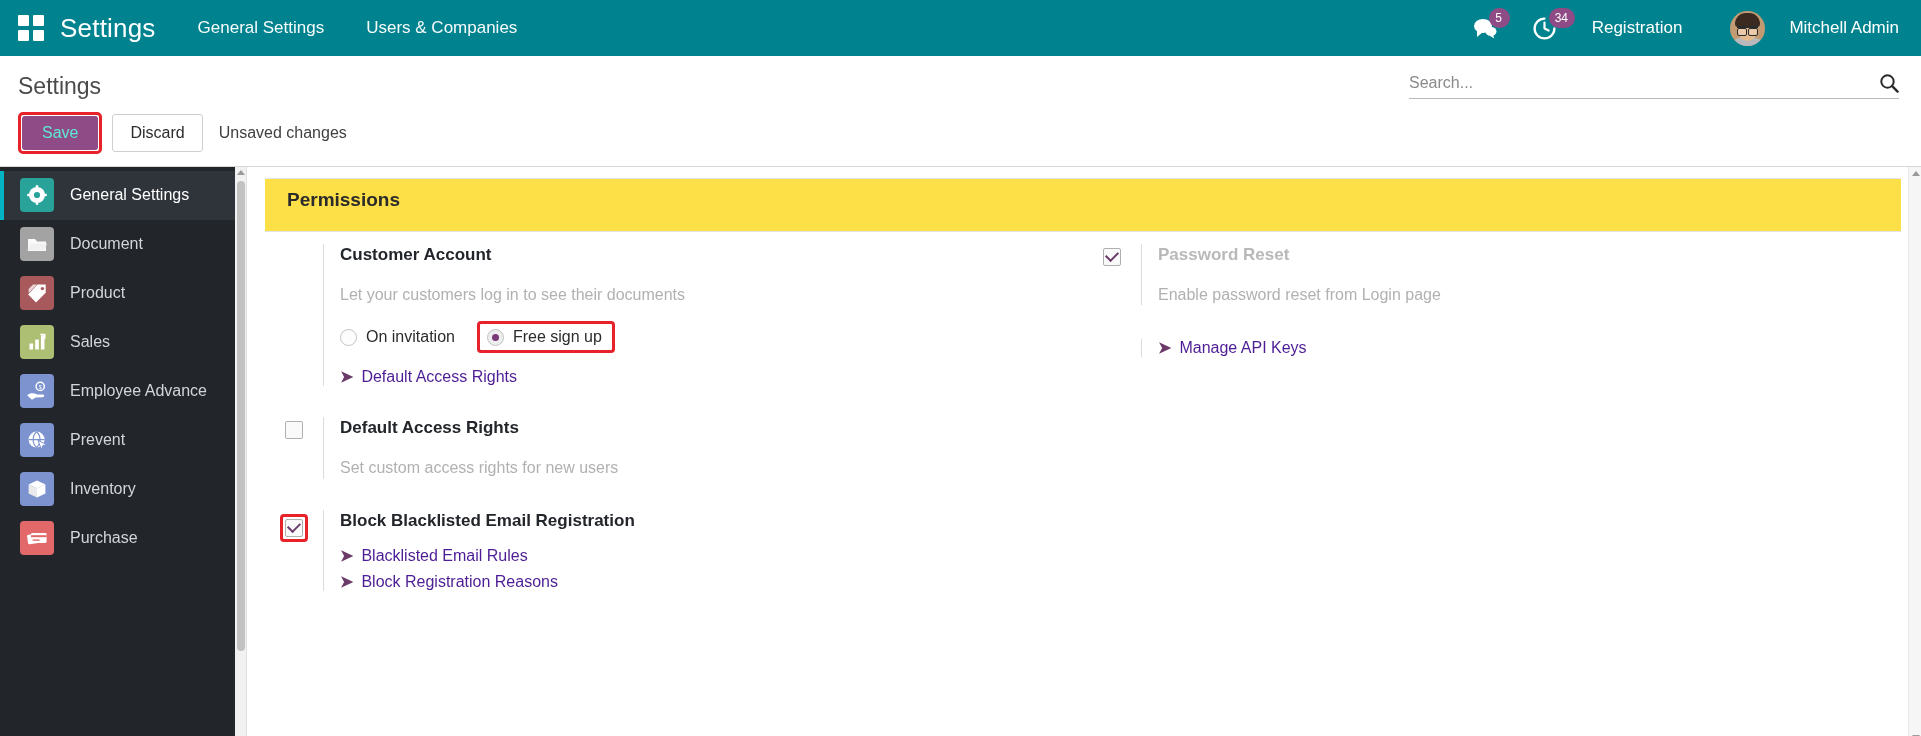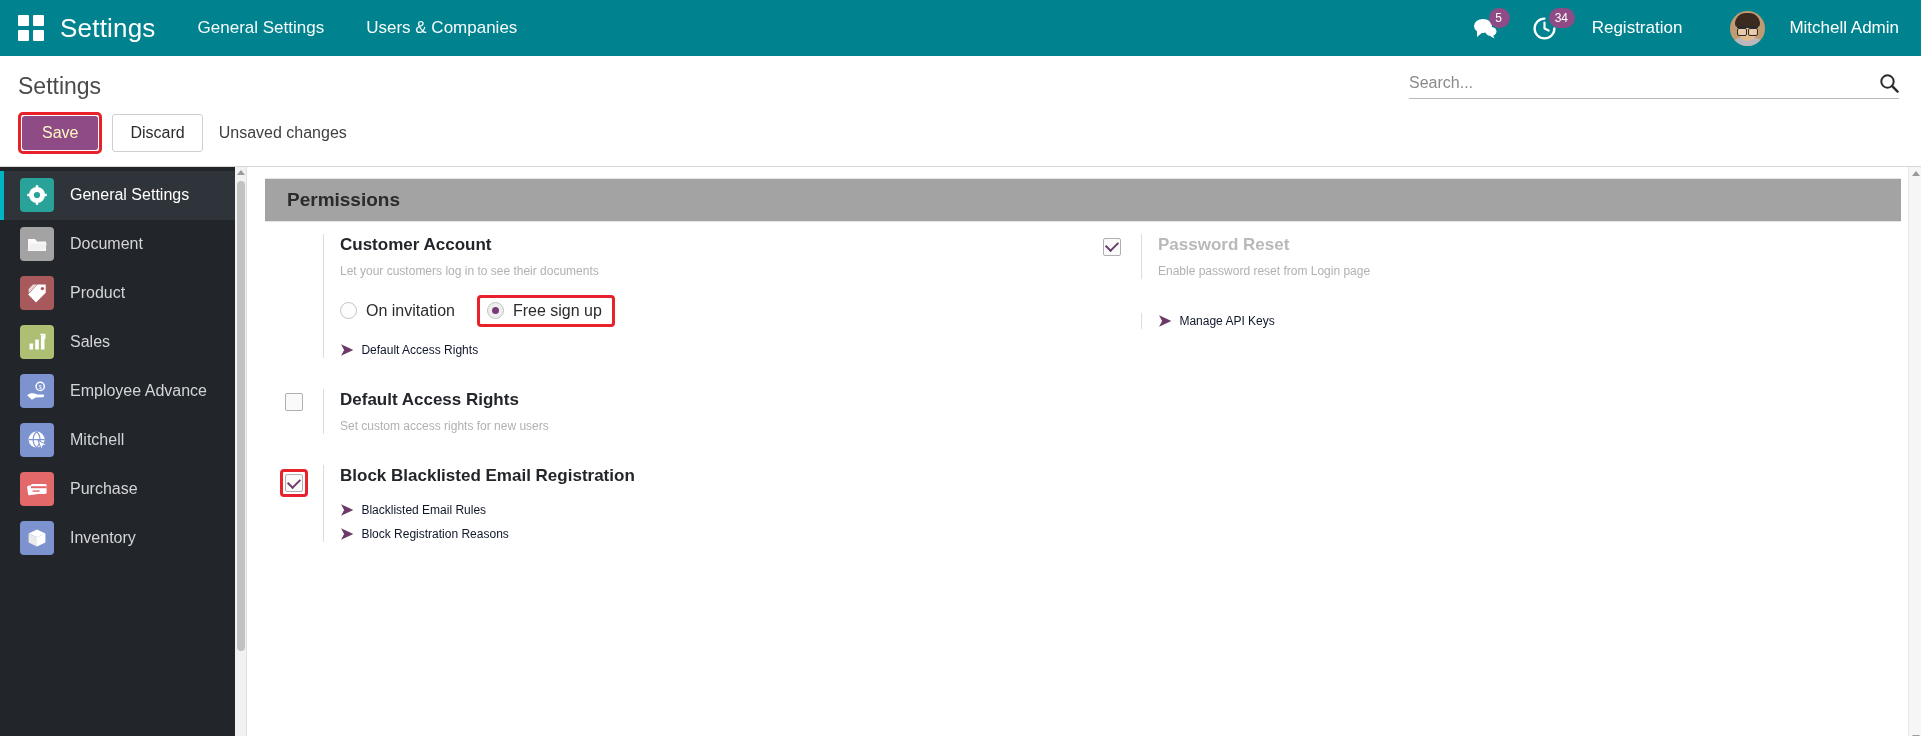--- a/index.html
+++ b/index.html
@@ -147,21 +147,21 @@
   }
   #save-wrap {
     border: 3px solid #e8222a;
     border-radius: 5px;
     padding: 1px;
     display: inline-flex;
     margin-right: 10px;
   }
   #save-button {
     background: #8e4b86;
-    color: #fef9c3;
+    color: #5eead4;
     border: none;
     font-size: 16px;
     font-family: "Liberation Sans", sans-serif;
     padding: 6px 20px;
     border-radius: 3px;
     cursor: pointer;
     line-height: 1.35;
   }
   #discard-button {
     background: #ffffff;
@@ -246,27 +246,27 @@
   #settings-content {
     flex: 1;
     background: #ffffff;
     overflow: hidden;
     position: relative;
     padding-top: 11px;
   }
   #content-inner { padding: 0 20px 0 18px; }
 
   .section-header {
-    background: #a3a3a3;
+    background: #fde047;
     border-top: 1px solid #e2e5e8;
     border-bottom: 1px solid #e2e5e8;
     font-size: 19px;
     font-weight: bold;
     color: #2b2b2b;
-    padding: 10px 0 10px 22px;
+    padding: 10px 0 20px 22px;
   }
 
   .settings-grid {
     display: flex;
     padding-top: 12px;
   }
   .settings-col { width: 50%; }
 
   .setting-row {
     display: flex;
@@ -303,21 +303,21 @@
   .cb-hl {
     border: 3px solid #e8222a;
     border-radius: 4px;
     padding: 2px;
     display: inline-flex;
     background: #fff;
   }
   .setting-text { flex: 1; border-left: 1px solid #dcdcdc; padding-left: 16px; }
   .s-title { font-size: 17px; font-weight: bold; color: #22252a; line-height: 1.3; }
   .s-title.muted { color: #b9b9b9; }
-  .s-desc { font-size: 12px; color: #b1b1b1; margin-top: 7px; line-height: 1.35; }
+  .s-desc { font-size: 16px; color: #b1b1b1; margin-top: 18px; line-height: 1.35; }
 
   .radio-row { display: flex; align-items: center; margin-top: 16px; gap: 0; }
   .radio-opt { display: flex; align-items: center; gap: 9px; cursor: pointer; font-size: 16px; color: #2b2b2b; }
   .radio {
     width: 17px; height: 17px; border-radius: 50%;
     border: 1px solid #c2c2c2; background: #fdfdfd;
     display: flex; align-items: center; justify-content: center;
     flex: none;
   }
   .radio.on { background: #eeeeee; }
@@ -326,21 +326,21 @@
     border: 3px solid #e8222a;
     border-radius: 4px;
     padding: 4px 10px 4px 7px;
     margin-left: 22px;
     display: inline-flex;
     align-items: center;
     background: #fff;
   }
   .link-row { display: flex; align-items: center; gap: 8px; margin-top: 15px; cursor: pointer; }
   .link-row .arrow { color: #6b3a69; font-size: 16px; line-height: 1; font-weight: bold; }
-  .link-row .ltext { color: #0f172a; font-size: 12px; }
+  .link-row .ltext { color: #4c1d95; font-size: 16px; }
   .link-row.tight { margin-top: 8px; }
 
   #vscroll-right {
     position: absolute; top: 0; right: 0; width: 13px; height: 100%;
     background: #f6f6f6; border-left: 1px solid #e6e6e6;
   }
   #vscroll-right .arrow-up {
     position: absolute; top: 4px; left: 3px;
     width: 0; height: 0;
     border-left: 4px solid transparent;
@@ -496,44 +496,44 @@
     </div>
 
     <div class="side-item">
       <span class="app-icon" style="background:#7c93cf">
         <svg width="21" height="21" viewBox="0 0 21 21">
           <circle cx="9.6" cy="9.6" r="8" fill="#ffffff"></circle>
           <path d="M1.6 9.6 h16 M9.6 1.6 a11 11 0 0 1 0 16 a11 11 0 0 1 0 -16" fill="none" stroke="#7c93cf" stroke-width="1.2"></path>
           <path d="M11 10.4 L19.6 14.6 L15.8 15.6 L14.4 19.6 Z" fill="#ffffff" stroke="#7c93cf" stroke-width="1"></path>
         </svg>
       </span>
-      <span class="side-label">Mitchell</span>
+      <span class="side-label">Prevent</span>
+    </div>
+
+    <div class="side-item">
+      <span class="app-icon" style="background:#7c93cf">
+        <svg width="20" height="20" viewBox="0 0 20 20">
+          <path d="M10 1.6 L18.4 5.4 L10 9.2 L1.6 5.4 Z" fill="#ffffff"></path>
+          <path d="M1.6 5.4 L10 9.2 V18.4 L1.6 14.6 Z" fill="#eaeaea"></path>
+          <path d="M18.4 5.4 L10 9.2 V18.4 L18.4 14.6 Z" fill="#ffffff"></path>
+        </svg>
+      </span>
+      <span class="side-label">Inventory</span>
     </div>
 
     <div class="side-item">
       <span class="app-icon" style="background:#e2686a">
         <svg width="22" height="18" viewBox="0 0 22 18">
           <rect x="1.5" y="4.8" width="15" height="9.6" rx="1.4" fill="#ffffff" transform="rotate(-8 9 9.6)"></rect>
           <rect x="5" y="4" width="15.6" height="10" rx="1.4" fill="#ffffff"></rect>
           <rect x="5" y="6.2" width="15.6" height="2" fill="#e2686a"></rect>
           <rect x="6.6" y="10.4" width="7" height="1.4" fill="#e2686a"></rect>
         </svg>
       </span>
       <span class="side-label">Purchase</span>
-    </div>
-
-    <div class="side-item">
-      <span class="app-icon" style="background:#7c93cf">
-        <svg width="20" height="20" viewBox="0 0 20 20">
-          <path d="M10 1.6 L18.4 5.4 L10 9.2 L1.6 5.4 Z" fill="#ffffff"></path>
-          <path d="M1.6 5.4 L10 9.2 V18.4 L1.6 14.6 Z" fill="#eaeaea"></path>
-          <path d="M18.4 5.4 L10 9.2 V18.4 L18.4 14.6 Z" fill="#ffffff"></path>
-        </svg>
-      </span>
-      <span class="side-label">Inventory</span>
     </div>
   </div>
 
   <div id="sb-strip">
     <span class="arrow-up"></span>
     <span class="thumb"></span>
   </div>
 
   <div id="settings-content">
     <div id="content-inner">

